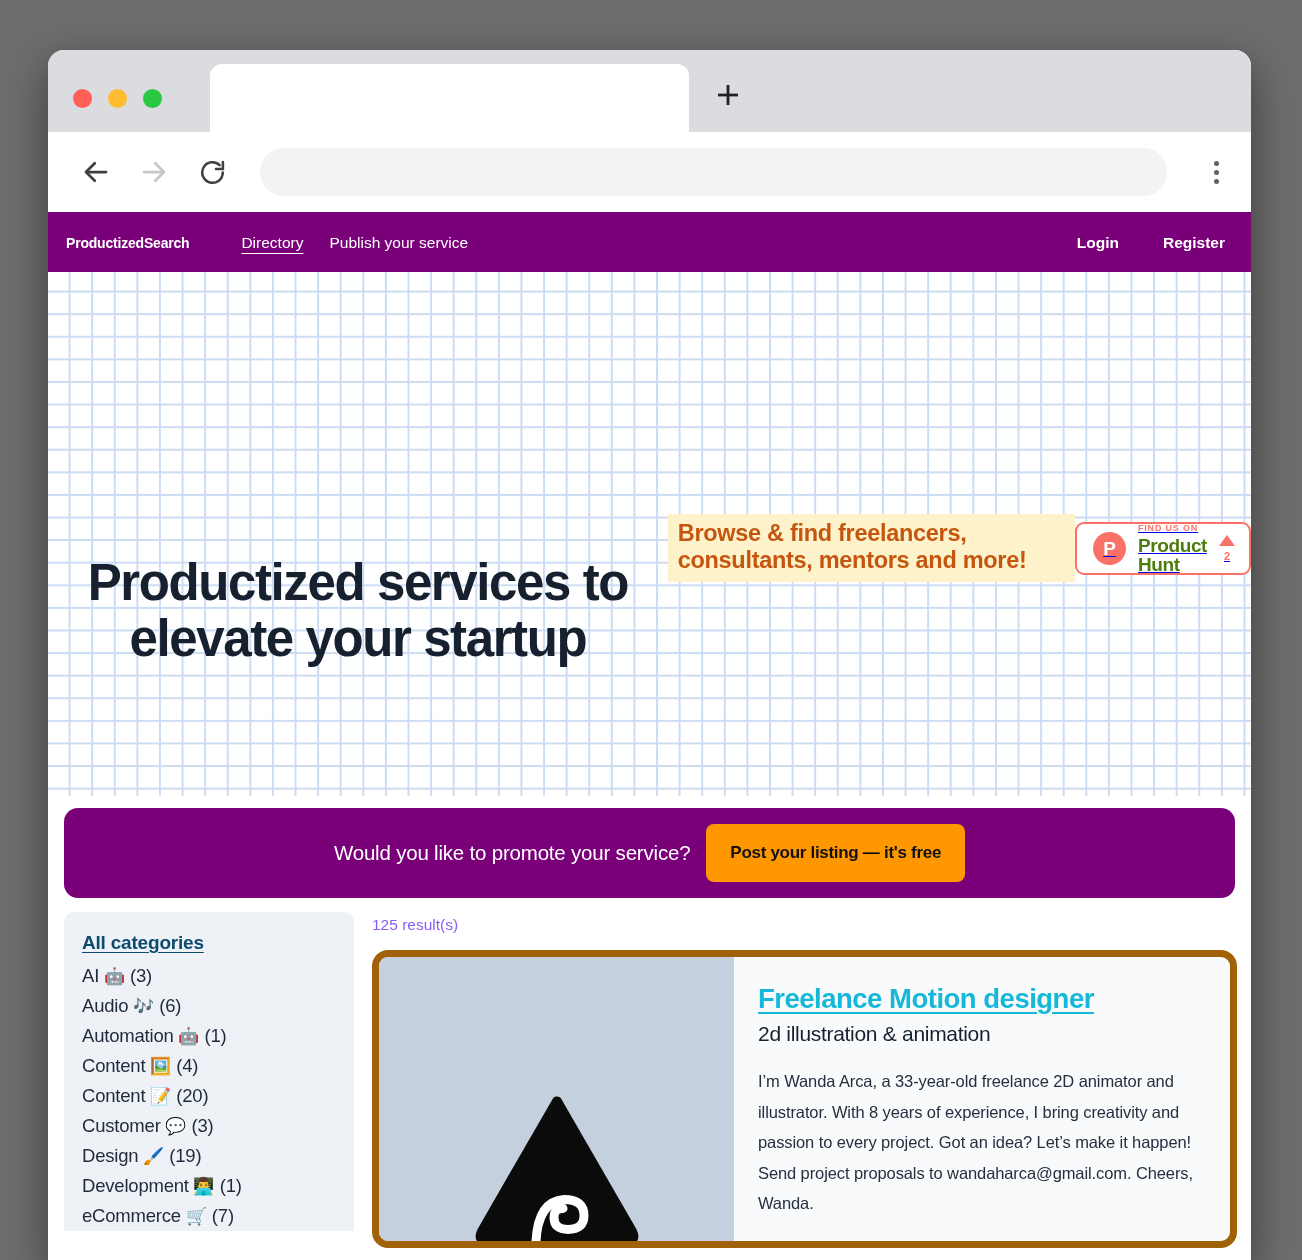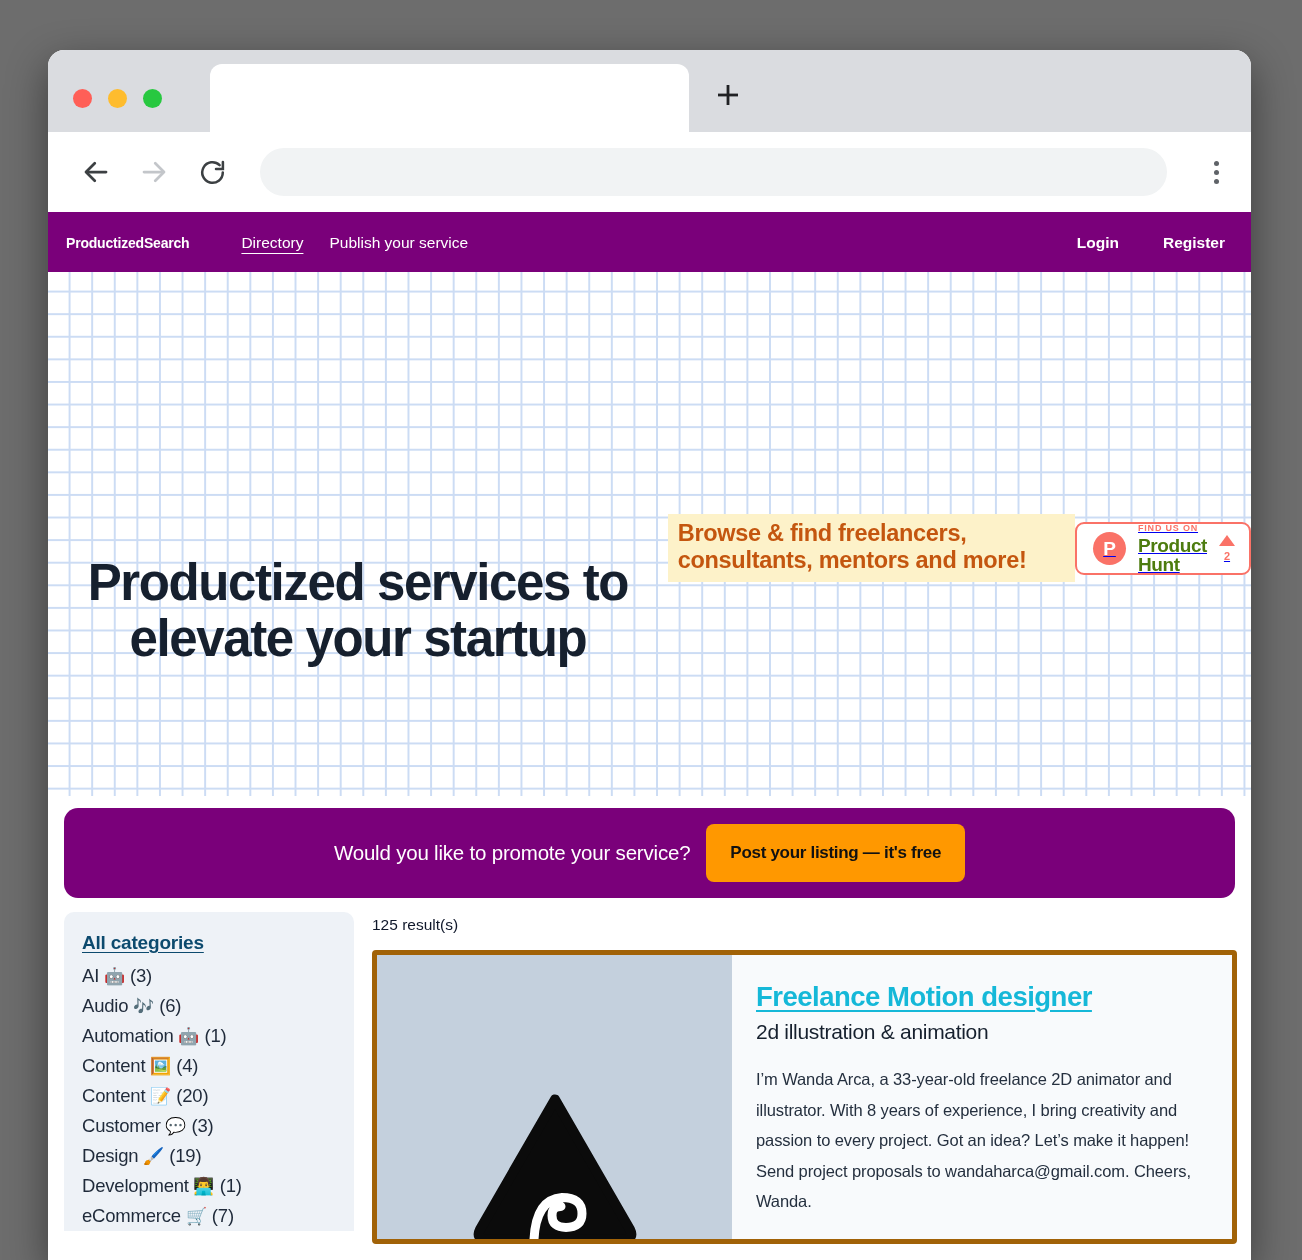--- a/index.html
+++ b/index.html
@@ -306,29 +306,29 @@
     text-decoration: none;
     padding: 4px 0;
     white-space: nowrap;
     letter-spacing: -.2px;
   }
   .cat-emoji { font-family: "DejaVu Sans", sans-serif; font-size: 17px; }
 
   .resultcol { flex: 1 1 auto; min-width: 0; padding-top: 4px; }
   .result-count {
     font-size: 15.5px;
-    color: #0f172a;
+    color: #8b5cf6;
     margin-bottom: 16px;
   }
 
   .listing {
     display: flex;
     background: #f8fafc;
-    border: 5px solid #a16207;
-    border-radius: 4px;
+    border: 7px solid #a16207;
+    border-radius: 16px;
     overflow: hidden;
     min-height: 260px;
     justify-content: space-between;
   }
   .listing-thumb {
     width: 355px;
     flex: 0 0 355px;
     background: #c4d0dd;
     position: relative;
   }

